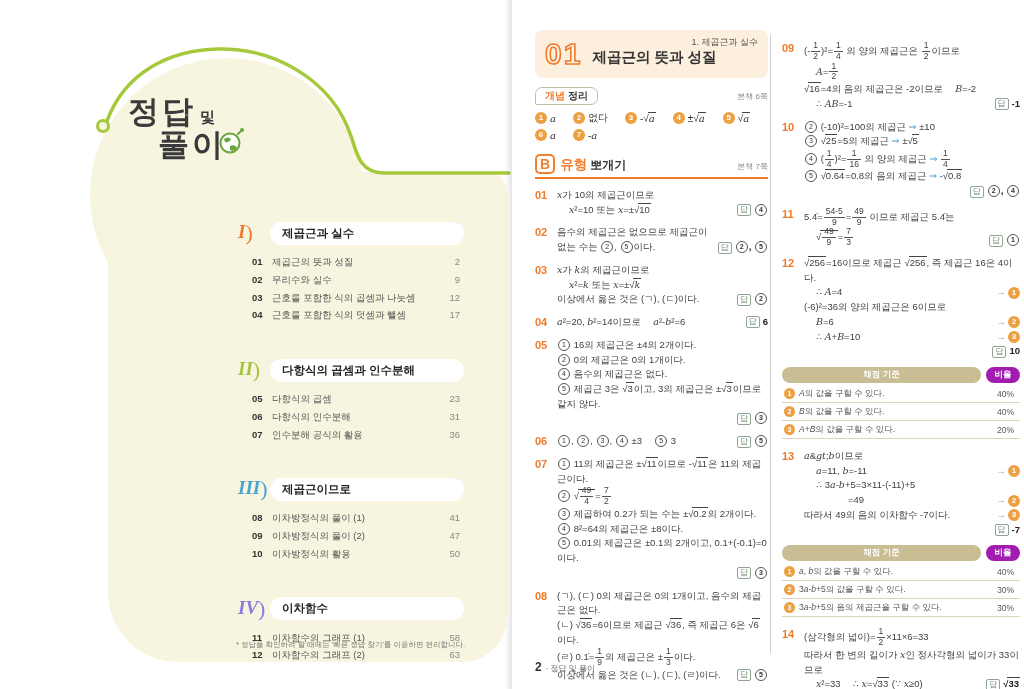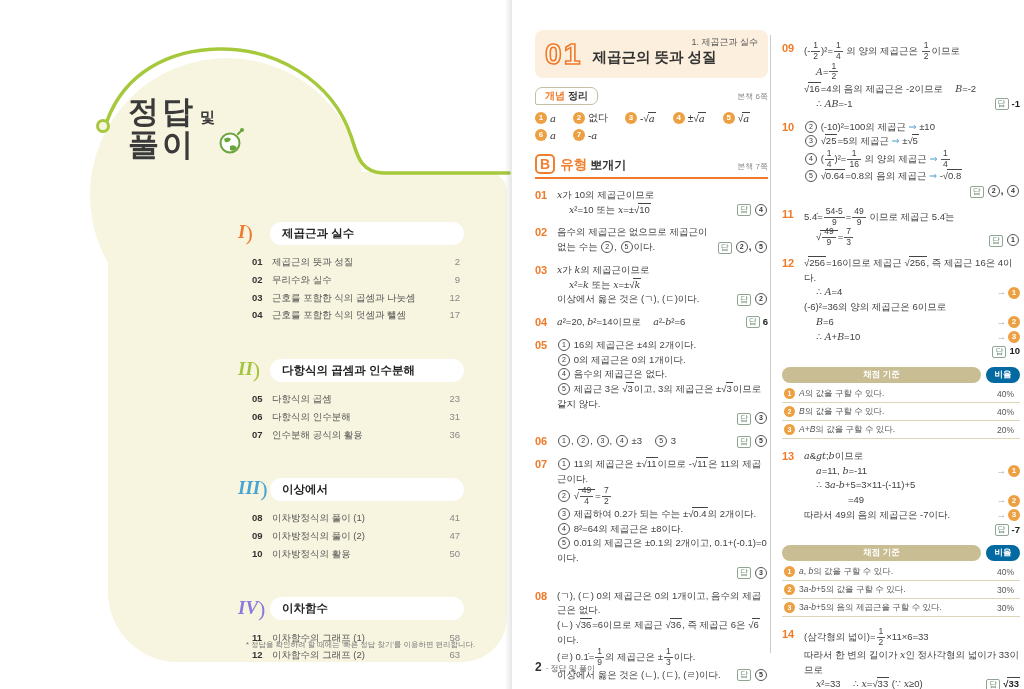--- a/index.html
+++ b/index.html
@@ -7,33 +7,33 @@
           font-family:"Liberation Sans","DejaVu Sans",sans-serif;color:#444;}
   
   .leftpage{position:absolute;left:0;top:0;width:512px;height:689px;background:#fff;}
   .blob-circle{position:absolute;left:90px;top:58px;width:274px;height:274px;border-radius:50%;background:#f7f4df;}
   .blob-rect{position:absolute;left:108px;top:172px;width:399px;height:490px;background:#f7f4df;
              border-radius:2px 20px 45px 70px;}
   .curve{position:absolute;left:0;top:0;}
   .cover-title{position:absolute;left:128px;top:96px;color:#3a3a3a;font-weight:bold;line-height:1.05;}
   .cover-title .big{font-size:31px;letter-spacing:3px;}
   .cover-title .mid{font-size:15px;margin-left:4px;}
-  .cover-title .ind{text-align:right;}
+  .cover-title .ind{margin-left:30px;text-align:right;}
   .globe{position:absolute;left:215px;top:126px;}
   .toc{position:absolute;left:238px;top:220px;width:226px;}
   .tsec{margin-bottom:33px;}
   .tsechdr{display:flex;align-items:center;margin-bottom:7px;}
   .numeral{width:32px;font-family:"Liberation Serif","DejaVu Serif",serif;font-size:19px;font-weight:bold;}
   .numeral .pr{font-weight:300;font-size:22px;vertical-align:-2px;}
   .pill{flex:1;background:#ffffff;border-radius:14px;padding:4px 12px;font-weight:bold;font-size:11.5px;color:#222;}
   .titem{display:flex;padding:2px 4px 2px 14px;font-size:9.5px;color:#555;line-height:1.45;}
   .tino{font-weight:bold;color:#333;width:20px;flex:0 0 20px;}
   .tit{flex:1;}
   .tipg{color:#888;margin-left:6px;}
-  .footnote{position:absolute;left:246px;top:640px;font-size:7.5px;color:#777;}
+  .footnote{position:absolute;left:236px;top:640px;font-size:7.5px;color:#777;}
   
   .pagedivider{position:absolute;left:505px;top:0;width:14px;height:689px;
     background:linear-gradient(90deg,rgba(0,0,0,0) 0%,rgba(0,0,0,0.10) 50%,rgba(0,0,0,0) 100%);}
   
   .rightpage{position:absolute;left:512px;top:0;width:512px;height:689px;background:#fff;}
   .colwrapL{position:absolute;left:23px;top:30px;width:233px;}
   .colwrapR{position:absolute;left:270px;top:32px;width:238px;}
   .coldivider{position:absolute;left:258px;top:35px;width:1px;height:618px;background:#ccc;}
   .lessonbox{position:relative;height:48px;background:#fcefdd;border-radius:8px;display:flex;align-items:center;padding-left:10px;}
   .chapter{position:absolute;top:6px;right:10px;font-size:9px;color:#555;}
@@ -71,21 +71,21 @@
   .fr .nu{display:block;border-bottom:1px solid #555;padding:0 2px;}
   .fr .de{display:block;padding:0 2px;}
   .rt{white-space:nowrap;}
   .rt .rs{margin-right:-1px;}
   .rt .rv{border-top:1px solid #444;padding:0 1px;}
   .ba{color:#4a9fd0;}
   
   .ctable{margin:6px 0 10px 0;font-size:8.5px;color:#555;}
   .th{display:flex;gap:5px;margin-bottom:2px;}
   .thl{flex:1;background:#c9bd93;color:#fff;border-radius:9px;text-align:center;padding:2px 16px;font-weight:bold;}
-  .thr{width:34px;background:#0369a1;color:#fff;border-radius:8px;text-align:center;padding:2px 0;font-weight:bold;}
+  .thr{width:34px;background:#a21caf;color:#fff;border-radius:8px;text-align:center;padding:2px 0;font-weight:bold;}
   .trow{display:flex;align-items:center;border-bottom:1px solid #ddd5b8;padding:2.5px 2px;gap:20px;}
   .trl{flex:1;display:flex;align-items:center;gap:4px;}
   .trr{width:30px;text-align:right;padding-right:4px;}
   .ctable .cnf{width:11px;height:11px;line-height:11px;font-size:7px;flex:0 0 11px;}
   .pgfooter{position:absolute;left:23px;top:660px;font-size:8px;color:#666;}
   .pgfooter b{font-size:12px;color:#333;margin-right:4px;}
 </style>
 </head>
 <body>
 
@@ -153,21 +153,21 @@
           </div>
           <div class="titem">
             <span class="tino">07</span>
             <span class="tit">인수분해 공식의 활용</span>
             <span class="tipg">36</span>
           </div>
         </div>
         <div class="tsec">
           <div class="tsechdr">
             <span class="numeral" style="color: rgb(70, 165, 210);"><i>III</i><span class="pr">)</span></span>
-            <span class="pill">이상에서</span>
+            <span class="pill">제곱근이므로</span>
           </div>
           <div class="titem">
             <span class="tino">08</span>
             <span class="tit">이차방정식의 풀이 (1)</span>
             <span class="tipg">41</span>
           </div>
           <div class="titem">
             <span class="tino">09</span>
             <span class="tit">이차방정식의 풀이 (2)</span>
             <span class="tipg">47</span>
@@ -348,21 +348,21 @@
           <div class="prob">
             <span class="pno">07</span>
             <div class="pbody">
               <div class="pline">
                 <span class="ptxt"><span class="cn">1</span> 11의 제곱근은 ±<span class="rt"><span class="rs">√</span><span class="rv">11</span></span>이므로 -<span class="rt"><span class="rs">√</span><span class="rv">11</span></span>은 11의 제곱근이다.</span>
               </div>
               <div class="pline">
                 <span class="ptxt"><span class="cn">2</span> <span class="rt"><span class="rs">√</span><span class="rv"><span class="fr"><span class="nu">49</span><span class="de">4</span></span></span></span>=<span class="fr"><span class="nu">7</span><span class="de">2</span></span></span>
               </div>
               <div class="pline">
-                <span class="ptxt"><span class="cn">3</span> 제곱하여 0.2가 되는 수는 ±<span class="rt"><span class="rs">√</span><span class="rv">0.4</span></span>의 2개이다.</span>
+                <span class="ptxt"><span class="cn">3</span> 제곱하여 0.2가 되는 수는 ±<span class="rt"><span class="rs">√</span><span class="rv">0.2</span></span>의 2개이다.</span>
               </div>
               <div class="pline">
                 <span class="ptxt"><span class="cn">4</span> 8²=64의 제곱근은 ±8이다.</span>
               </div>
               <div class="pline">
                 <span class="ptxt"><span class="cn">5</span> 0.01의 제곱근은 ±0.1의 2개이고, 0.1+(-0.1)=0이다.</span>
               </div>
               <div class="pline">
                 <span class="ptxt"></span>
                 <span class="ansline">
@@ -525,21 +525,21 @@
               <span class="step">→ <span class="cnf">1</span></span>
             </div>
             <div class="pline i1">
               <span class="ptxt">∴ 3<i>a</i>-<i>b</i>+5=3×11-(-11)+5</span>
             </div>
             <div class="pline i2">
               <span class="ptxt">=49</span>
               <span class="step">→ <span class="cnf">2</span></span>
             </div>
             <div class="pline">
-              <span class="ptxt">따라서 49의 음의 제곱근은 -7이다.</span>
+              <span class="ptxt">따라서 49의 음의 이차함수 -7이다.</span>
               <span class="step">→ <span class="cnf">3</span></span>
             </div>
             <div class="pline">
               <span class="ptxt"></span>
               <span class="ansline">
                 <span class="ansbox">답</span>
                 <span class="ansval">-7</span>
               </span>
             </div>
           </div>

